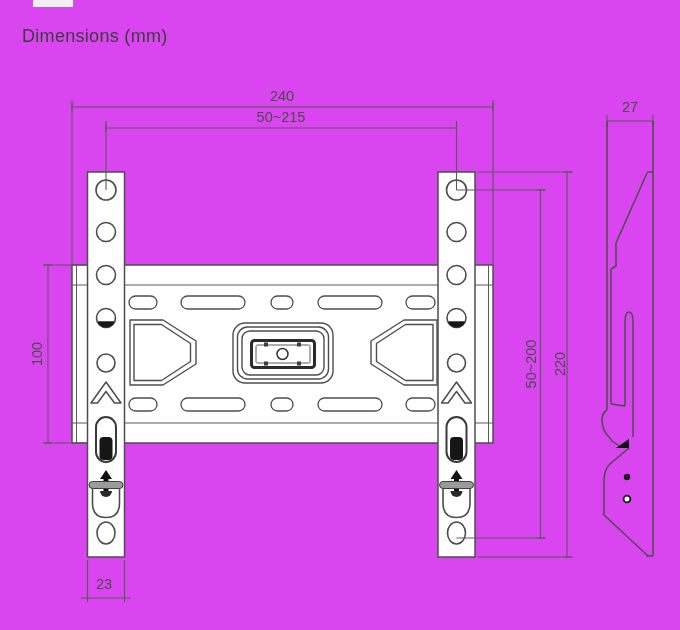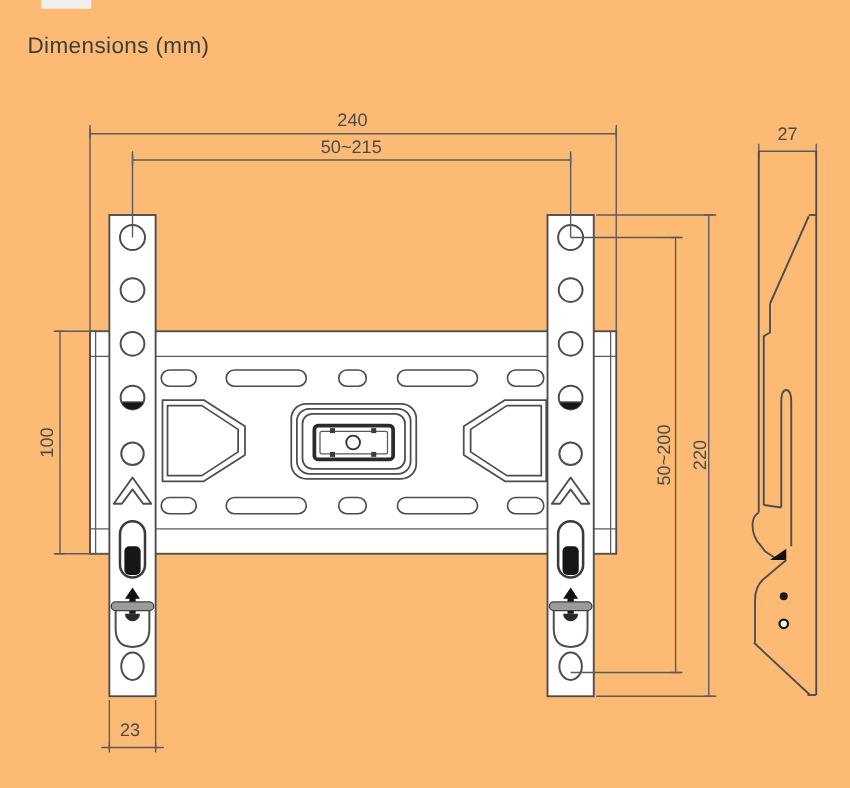--- a/index.html
+++ b/index.html
@@ -1,16 +1,16 @@
 <!DOCTYPE html>
 <html><head>
 <meta charset="utf-8">
 <style>
   html,body{margin:0;padding:0;background:#ffffff;}
-  .stage{position:relative;width:680px;height:630px;background:#fdba74;overflow:hidden;
+  .stage{position:relative;width:680px;height:630px;background:#d946ef;overflow:hidden;
          font-family:"Liberation Sans",sans-serif;}
   .artifact{position:absolute;left:33px;top:0;width:40px;height:7px;background:#f0f0f0;}
   .title{position:absolute;left:22px;top:26px;font-size:18px;font-weight:500;
          color:#3d3d3d;letter-spacing:.3px;}
   svg{position:absolute;left:0;top:0;}
   .ln{stroke:#4d4d4d;stroke-width:1.5;fill:none;}
   .ln-thin{stroke:#5a5a5a;stroke-width:1;fill:none;}
   .part{stroke:#4d4d4d;stroke-width:1.5;fill:#ffffff;}
   .hole{stroke:#4d4d4d;stroke-width:1.6;fill:#ffffff;}
   .slot{stroke:#4d4d4d;stroke-width:1.3;fill:none;}

